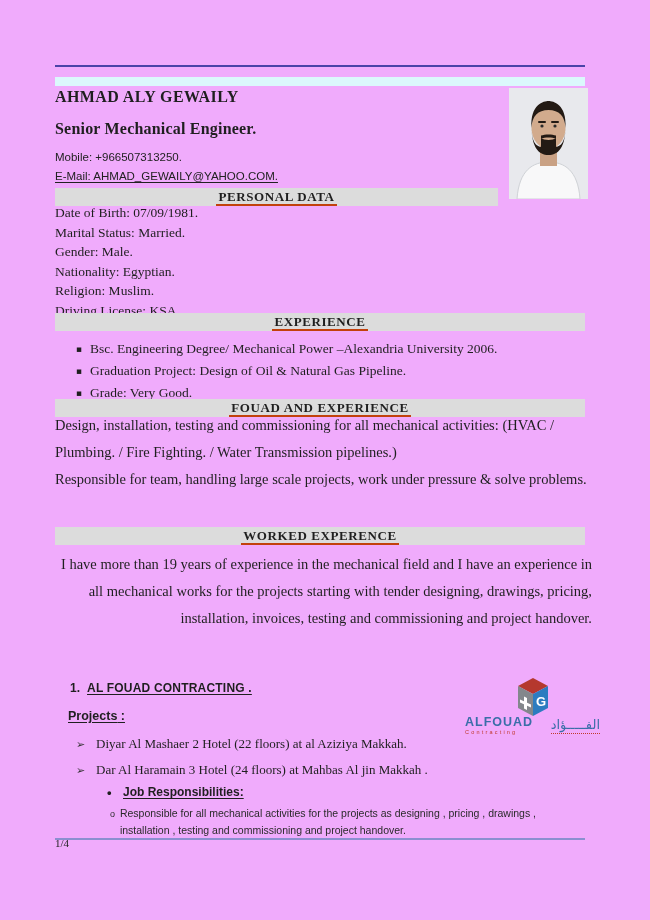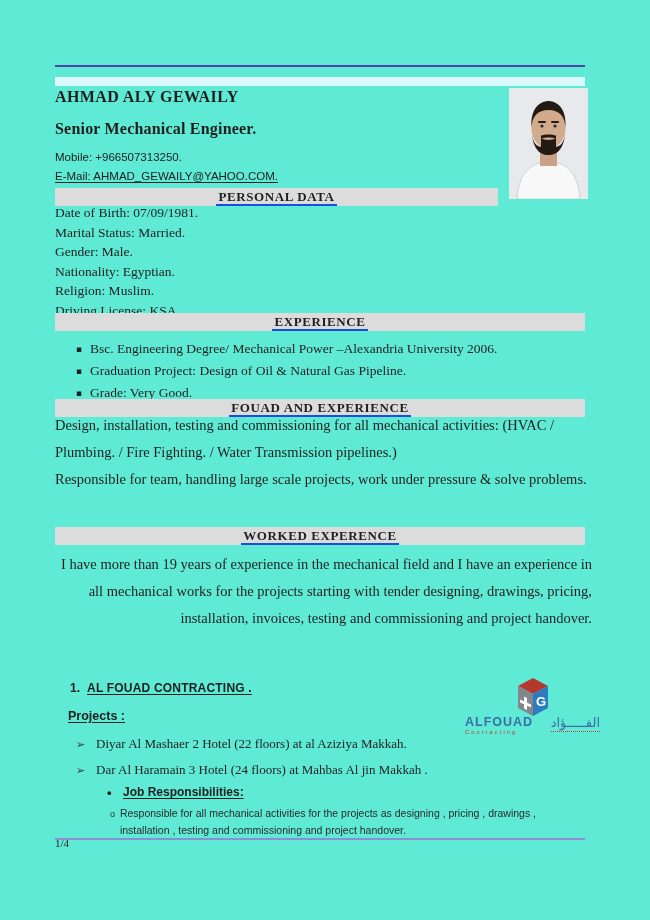--- a/index.html
+++ b/index.html
@@ -1,36 +1,36 @@
 <!DOCTYPE html>
 <html><head>
 <meta charset="utf-8">
 <style>
   html,body{margin:0;padding:0;background:#ffffff;}
   .page{
-    position:relative;width:650px;height:920px;background:#5eead4;
+    position:relative;width:650px;height:920px;background:#f0abfc;
     font-family:"Liberation Serif",serif;color:#1f1f1f;overflow:hidden;
   }
   .abs{position:absolute;}
   
   .top-rule{left:55px;top:65px;width:530px;height:2px;background:#4a43a8;}
   .cyan-bar{left:55px;top:77px;width:530px;height:9px;background:#dbf8fc;}
   .footer-rule{left:55px;top:838px;width:530px;height:2px;background:#8b8fd0;}
   
   .name{left:55px;top:88px;font-size:16px;font-weight:bold;letter-spacing:.4px;}
   .jobtitle{left:55px;top:120px;font-size:16px;font-weight:bold;letter-spacing:.2px;}
   .mobile{left:55px;top:151px;font-family:"Liberation Sans",sans-serif;font-size:11.5px;color:#222;}
   .email{left:55px;top:170px;font-family:"Liberation Sans",sans-serif;font-size:11.5px;color:#222;
          text-decoration:underline;text-underline-offset:2px;cursor:pointer;}
   
   .photo{left:509px;top:88px;width:79px;height:111px;}
   
   .secbar{height:18px;background:#dcdcdc;text-align:center;font-size:13px;font-weight:bold;
           line-height:18px;letter-spacing:.6px;}
-  .secbar span{border-bottom:2px solid #1d4ed8;padding:0 2px;}
+  .secbar span{border-bottom:2px solid #c2410c;padding:0 2px;}
   .bar-personal{left:55px;top:188px;width:443px;}
   .bar-education{left:55px;top:313px;width:530px;}
   .bar-skills{left:55px;top:399px;width:530px;}
   .bar-worked{left:55px;top:527px;width:530px;}
   
   .personal-list{left:55px;top:203px;width:440px;font-size:13.5px;line-height:19.5px;}
   
   .edu-list{left:76px;top:338px;width:500px;font-size:13.5px;line-height:22px;}
   .edu-list .li{display:flex;}
   .sq{width:14px;font-family:"DejaVu Sans",sans-serif;font-size:9px;line-height:22px;}
@@ -49,21 +49,21 @@
   .arrow{width:20px;font-family:"DejaVu Sans",sans-serif;font-size:11px;color:#333;line-height:17px;}
   .jobresp{left:107px;top:785px;font-family:"Liberation Sans",sans-serif;font-size:12px;font-weight:bold;display:flex;}
   .jobresp .dot{width:16px;font-size:13px;}
   .jobresp .ulab{text-decoration:underline;text-underline-offset:2px;}
   .subitem{left:110px;top:805px;width:475px;font-family:"Liberation Sans",sans-serif;font-size:10.5px;
            line-height:17px;color:#2a2a2a;display:flex;}
   .subitem .o{width:15px;font-size:9px;padding-top:1px;}
   
   .logo{left:465px;top:675px;width:135px;height:56px;}
   .logo .cube{display:block;margin:0 auto;}
-  .logo-row{display:flex;align-items:flex-start;justify-content:space-between;margin-top:-1px;}
+  .logo-row{display:flex;align-items:center;justify-content:space-between;margin-top:-1px;}
   .logo-en{line-height:1;}
   .logo-en .nm{font-family:"Liberation Sans",sans-serif;font-weight:bold;font-size:12.5px;color:#3a6ea8;letter-spacing:1px;display:block;}
   .logo-en .sub{font-family:"Liberation Sans",sans-serif;font-size:5.5px;color:#c0392b;letter-spacing:2.2px;display:block;margin-top:1px;}
   .logo-ar{font-family:"DejaVu Sans",sans-serif;font-size:13px;color:#3a6ea8;line-height:1;border-bottom:1px dotted #c0392b;padding-bottom:2px;}
   
   .pagenum{left:55px;top:837px;font-size:11px;color:#222;}
 </style>
 </head>
 <body>
 

